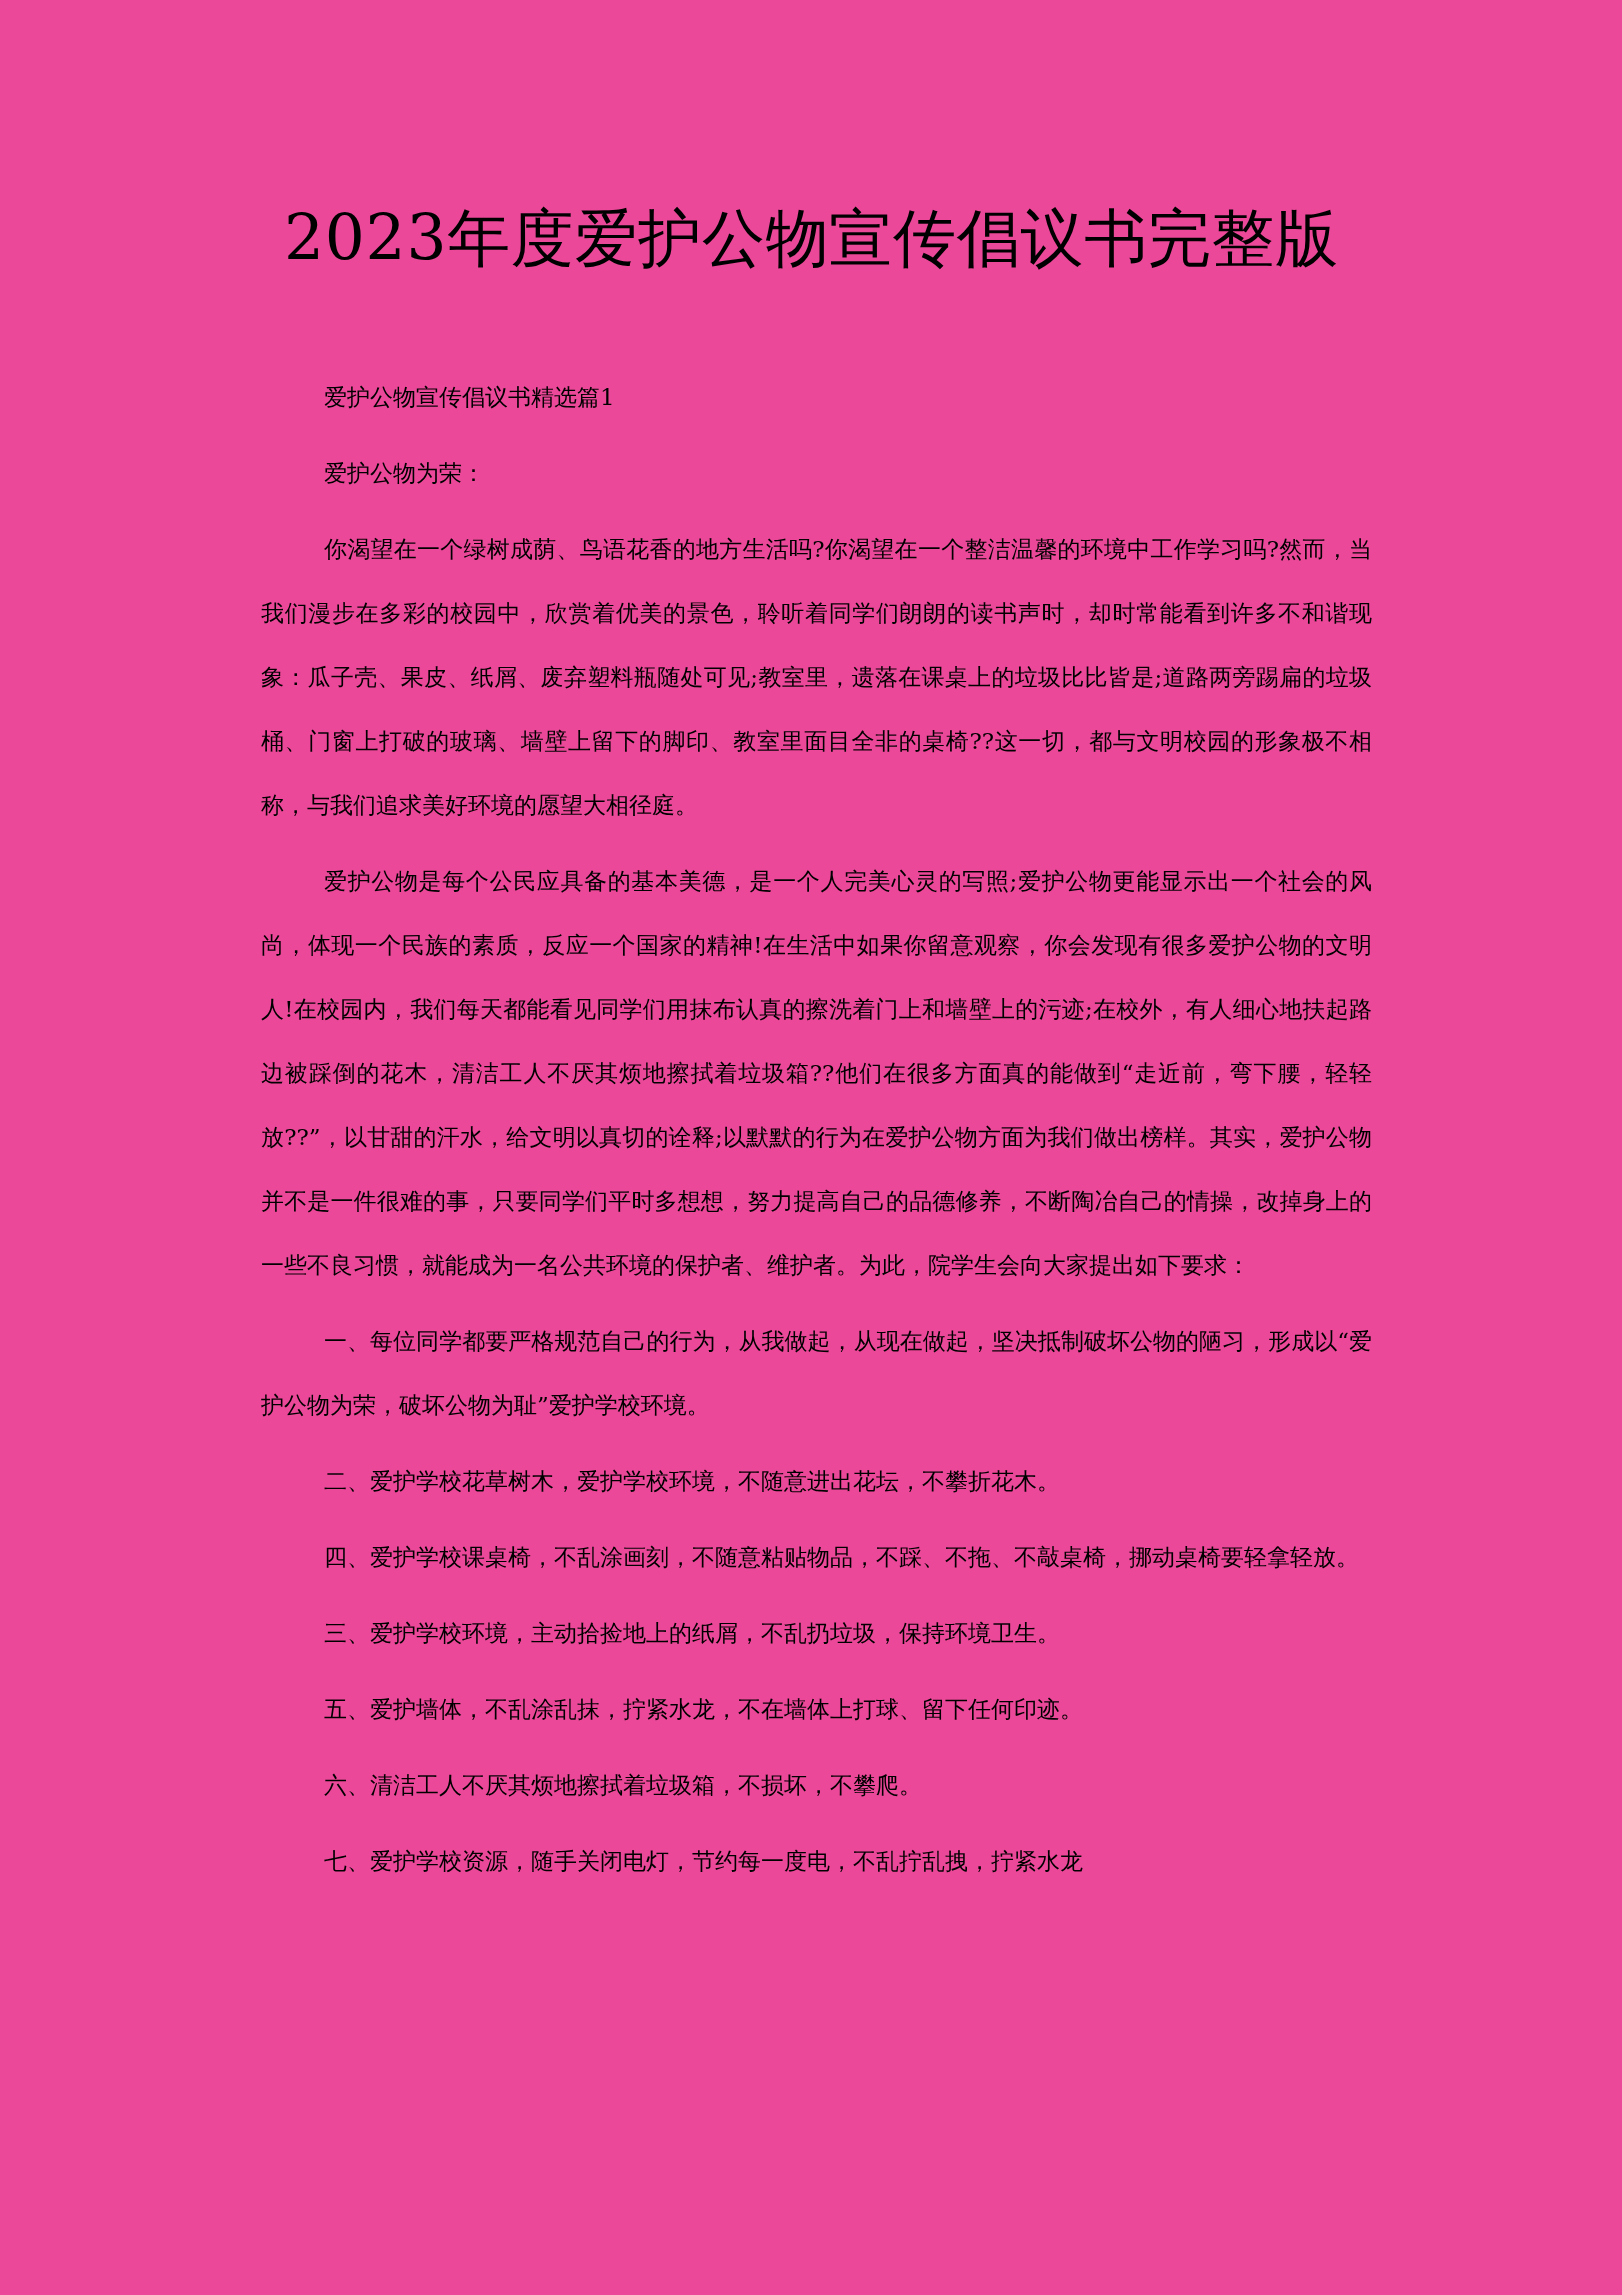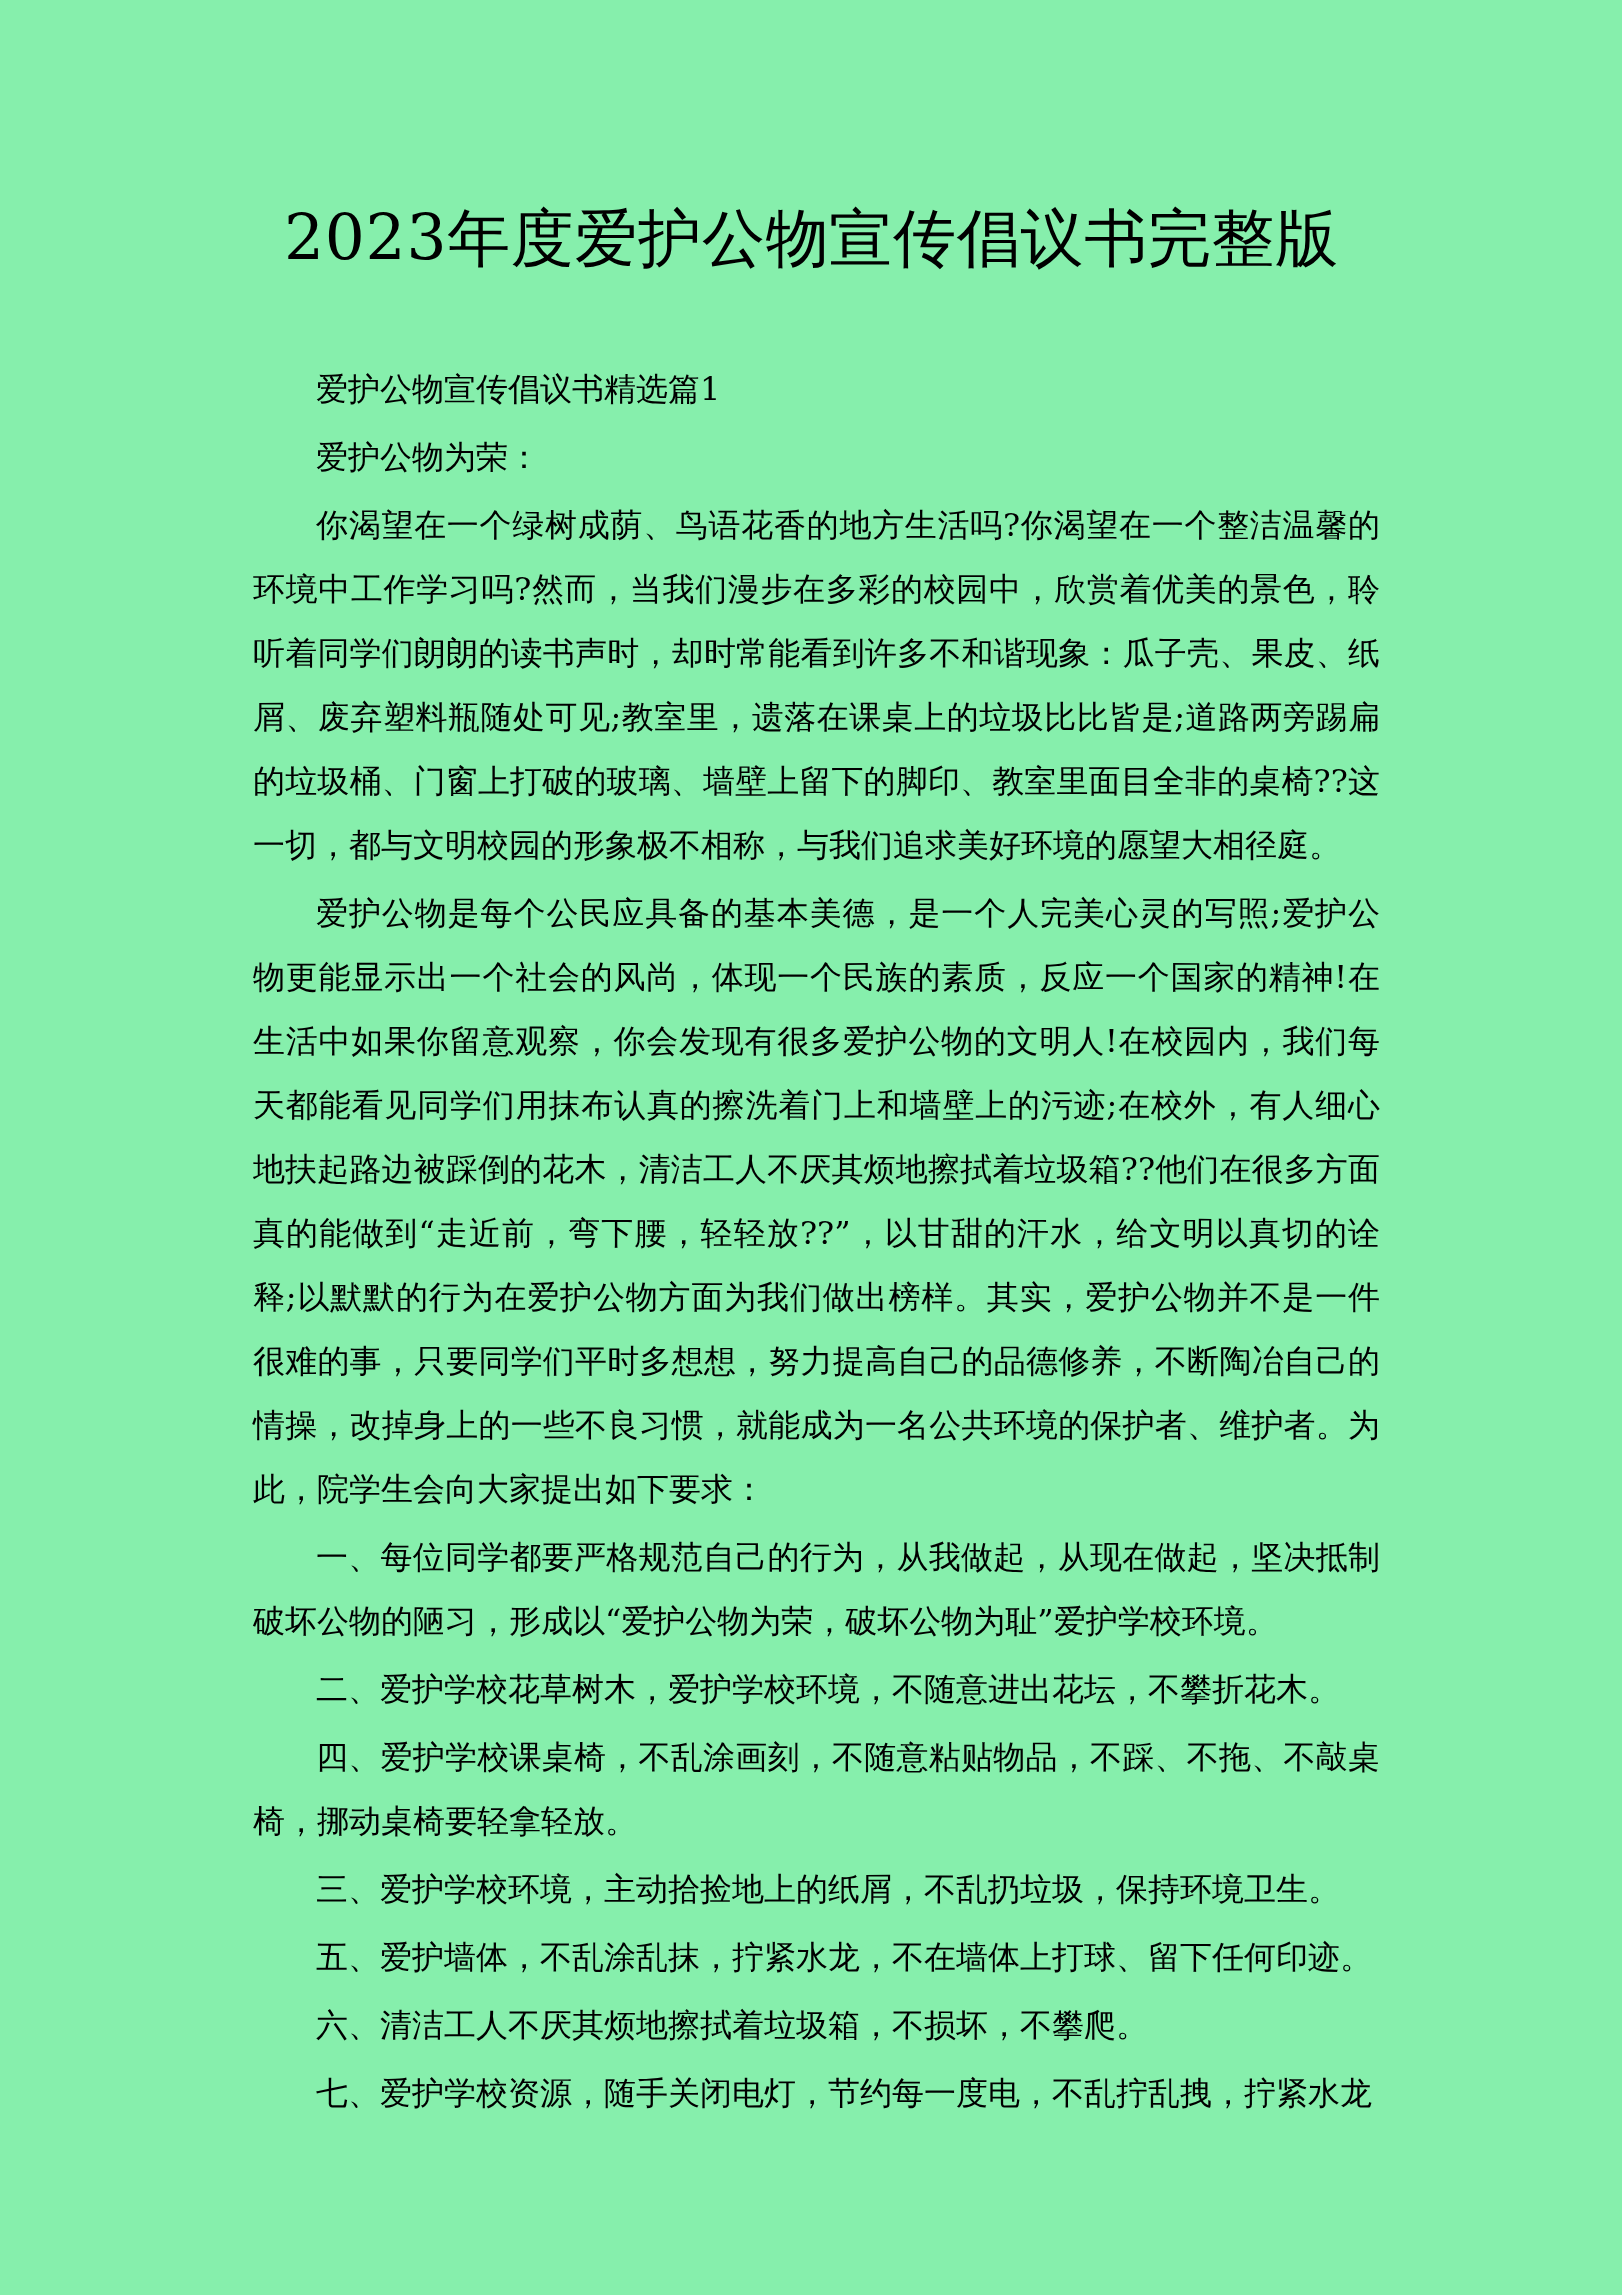--- a/index.html
+++ b/index.html
@@ -14,43 +14,43 @@
     overflow: hidden;
     font-family: "DejaVu Serif", "Liberation Serif", serif;
     color: #000000;
   }
   .page {
     position: absolute;
     left: 0;
     top: 0;
     width: 1623px;
     height: 2295px;
-    background: #86efac;
+    background: #ec4899;
   }
   .title {
     position: absolute;
     left: 0;
     width: 1623px;
     top: 196px;
     text-align: center;
     font-size: 63px;
     line-height: 85px;
     letter-spacing: 0.7px;
     margin: 0;
     font-weight: normal;
   }
   .body {
     position: absolute;
     left: 249px;
     top: 353px;
     width: 1135px;
   }
   .para {
-    margin: 4px;
-    font-size: 32px;
+    margin: 12px;
+    font-size: 23px;
     line-height: 64px;
     text-indent: 63px;
     text-align: justify;
     text-justify: inter-character;
     word-break: break-all;
   }
 </style>
 </head>
 <body>
 

